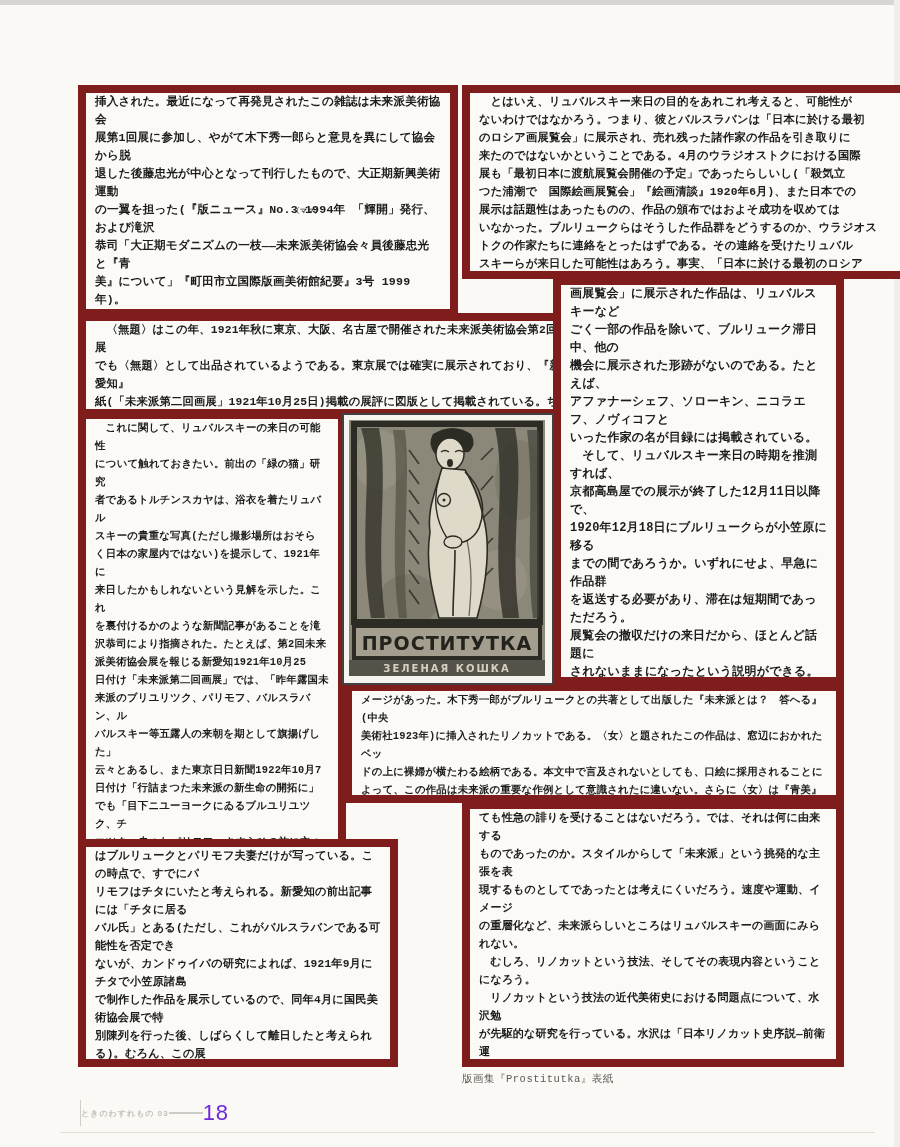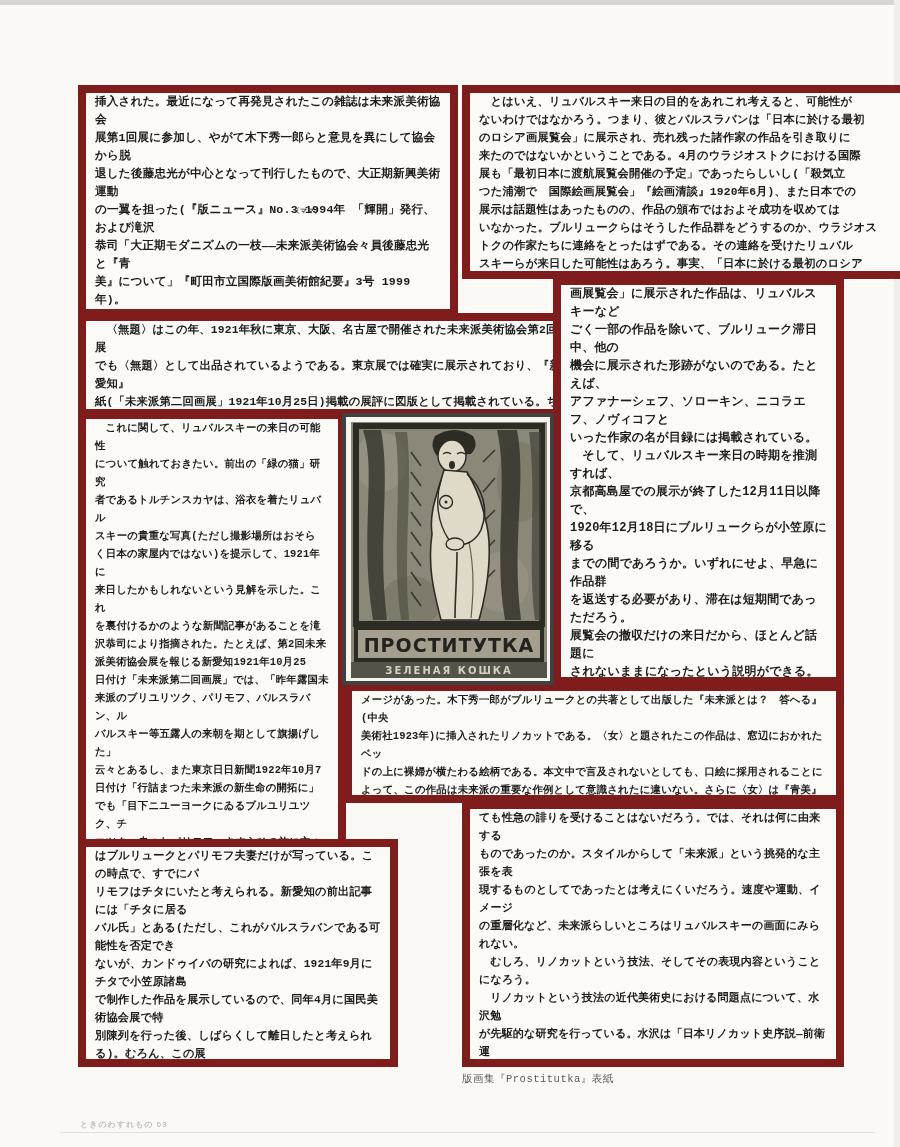--- a/index.html
+++ b/index.html
@@ -48,33 +48,33 @@
   .R3 .txt{font-size:11px;}
 
   .sic{
     position:absolute;left:293px;top:206px;
     font-size:7px;color:#333;font-weight:600;letter-spacing:0;
   }
 
   .artwork{
     position:absolute;left:342px;top:413px;width:212px;height:272px;
     margin:0;box-sizing:border-box;
-    border:4px solid #404040;background:#f6f4ee;
+    border:2px solid #404040;background:#f6f4ee;
     padding:5px;overflow:hidden;
   }
 
   .caption{
     position:absolute;left:462px;top:1072px;
     font-family:Liberation Mono, monospace;
     font-size:10.5px;color:#5c5b56;letter-spacing:0.5px;
   }
 
   .footer{
     position:absolute;left:80px;top:1098px;
-    display:flex;align-items:center;gap:21px;height:30px;flex-direction:column;
+    display:flex;align-items:center;gap:0;height:30px;
   }
   .footer .tick{width:1px;height:26px;background:#cfcdc8;}
   .footer .journal{font-size:8px;color:#c2c0bb;letter-spacing:1px;font-weight:600;}
   .footer .dash{display:inline-block;width:34px;height:2px;background:#cdcbc6;}
   .footer .pagenum{font-size:22px;color:#6d28d9;font-weight:400;letter-spacing:1px;}
   .hairline{position:absolute;left:60px;top:1132px;width:815px;height:1px;background:#e2e0db;}
 </style>
 </head>
 <body>
 

